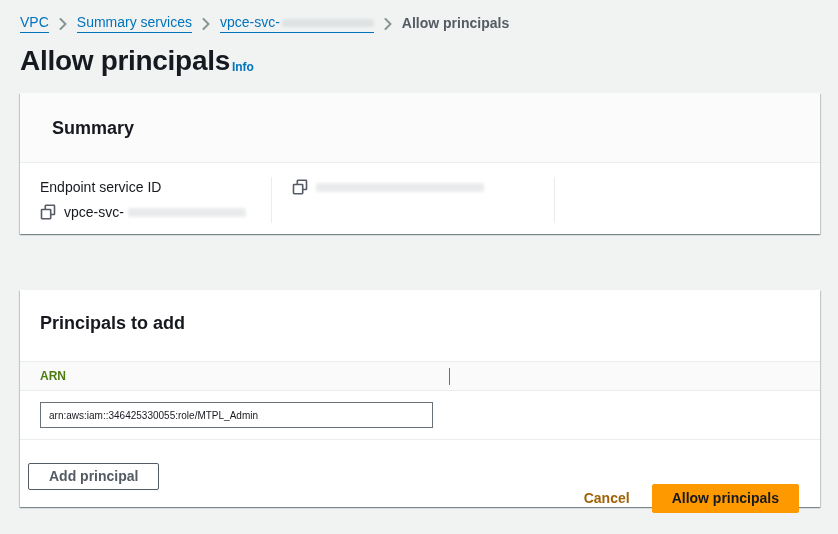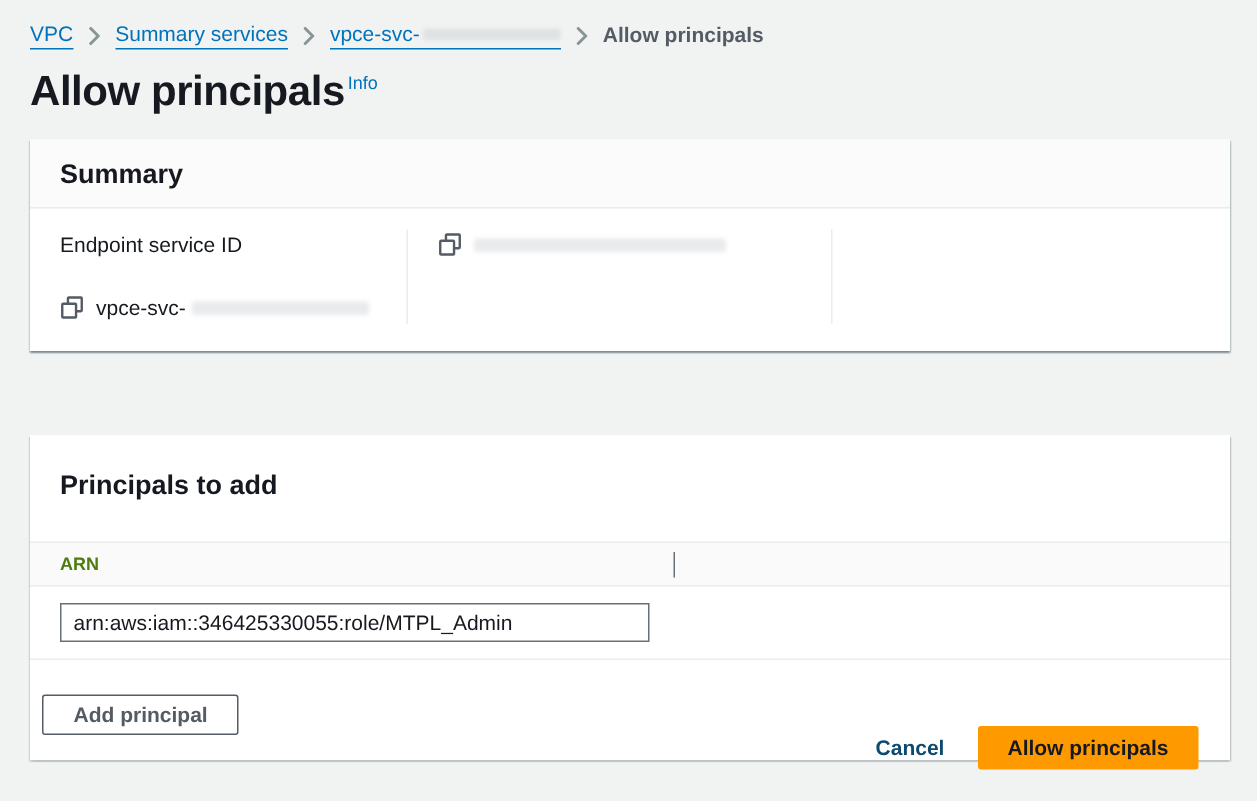--- a/index.html
+++ b/index.html
@@ -34,51 +34,51 @@
   .page-title-row {
     position: absolute; left: 20px; top: 44px;
     display: flex; align-items: flex-end; gap: 2px;
   }
   .page-title-row h1 {
     margin: 0; font-size: 28px; line-height: 34px;
     font-weight: 700; letter-spacing: -0.3px; color: #16191f;
   }
   .info-link {
     color: var(--link-blue, #0073bb);
-    font-size: 12px; font-weight: 400;
-    margin-bottom: 16px; cursor: pointer;
+    font-size: 12px; font-weight: 700;
+    margin-bottom: 4px; cursor: pointer;
   }
 
   
   .card {
     position: absolute; left: 20px; width: 800px;
     background: #ffffff;
     box-shadow: 0 1px 1px 0 rgba(0,28,36,.3), 1px 1px 1px 0 rgba(0,28,36,.15), -1px 1px 1px 0 rgba(0,28,36,.15);
     overflow: hidden;
   }
   .card-header {
     background: #fbfbfb;
     padding: 11px 20px 10px;
     border-bottom: 1px solid var(--border-light, #eaeded);
   }
   .card-header h2 {
-    margin: 0; font-size: 18px; line-height: 24px; font-weight: 700; color: #16191f;
+    margin: 12px; font-size: 18px; line-height: 24px; font-weight: 700; color: #16191f;
   }
   .card-summary { top: 93px; height: 141px; }
   .card-principals { top: 250px; height: 217px; margin-top: 40px; }
 
   
   .summary-body {
     display: grid;
     grid-template-columns: 251px 283px 266px;
     padding-top: 14px;
   }
   .field { padding: 0 14px 0 20px; }
   .field + .field { border-left: 1px solid var(--border-light, #eaeded); }
-  .field-label { font-size: 14px; line-height: 20px; color: #16191f; margin-bottom: 22px; }
+  .field-label { font-size: 14px; line-height: 20px; color: #16191f; margin-bottom: 5px; }
   .field-value { font-size: 14px; line-height: 21px; color: #16191f; word-break: break-word; }
   .copy-btn {
     display: inline-block; vertical-align: -3px; margin-right: 8px; cursor: pointer;
     line-height: 0;
   }
 
   
   .redact {
     display: inline-block; height: 9px; border-radius: 2px;
     background: #b9c0c3; opacity: .32; filter: blur(1.5px);
@@ -102,42 +102,42 @@
   .col-resize-divider {
     position: absolute; left: 429px; top: 6px;
     width: 1px; height: 17px; background: #687078; cursor: col-resize;
   }
   .principals-header { background: #ffffff; padding: 21px 20px 26px; border-bottom: 1px solid var(--border-light, #eaeded); }
   .principals-header h2 { margin: 0; font-size: 18px; line-height: 24px; font-weight: 700; }
   .input-row { padding: 11px 20px 11px; border-bottom: 1px solid var(--border-light, #eaeded); }
   .arn-input {
     width: 393px; height: 26px;
     border: 1px solid #687078; border-radius: 0;
-    padding: 0 8px; font-size: 14px; color: #16191f;
+    padding: 0 8px; font-size: 10px; color: #16191f;
     font-family: "Liberation Sans", sans-serif;
     background: #fff;
   }
   .footer-row { padding: 23px 8px; }
   .btn-secondary {
     background: #ffffff;
     border: 1px solid #545b64; border-radius: 2px;
     color: #545b64; font-size: 14px; font-weight: 700;
     padding: 3px 20px 4px; line-height: 18px;
     font-family: "Liberation Sans", sans-serif;
     cursor: pointer;
   }
 
   
   .actions {
     position: absolute; top: 484px; right: 39px;
     display: flex; align-items: center; gap: 22px; height: 28px;
   }
   .btn-link {
     background: none; border: none; padding: 0;
-    color: #0c4a6e; font-size: 14px; font-weight: 700;
+    color: #a16207; font-size: 14px; font-weight: 700;
     font-family: "Liberation Sans", sans-serif; cursor: pointer;
   }
   .btn-primary {
     background: var(--accent, #ff9900);
     border: 1px solid var(--accent, #ff9900); border-radius: 2px;
     color: #16191f; font-size: 14px; font-weight: 700;
     padding: 4px 19px 5px; line-height: 18px;
     font-family: "Liberation Sans", sans-serif; cursor: pointer;
   }
 </style>

